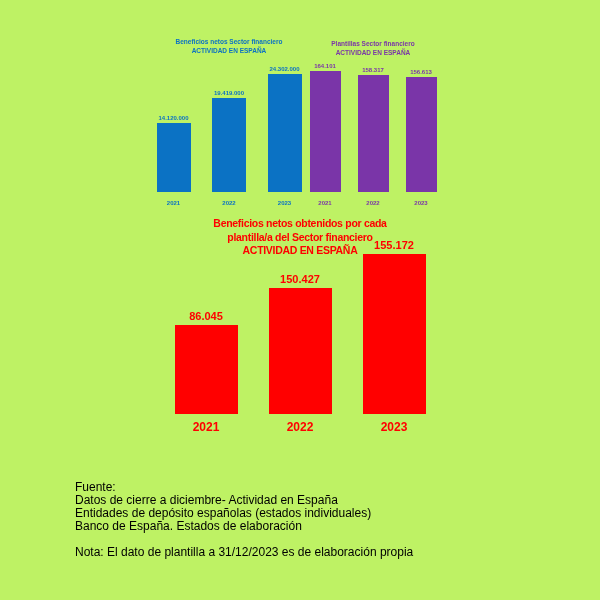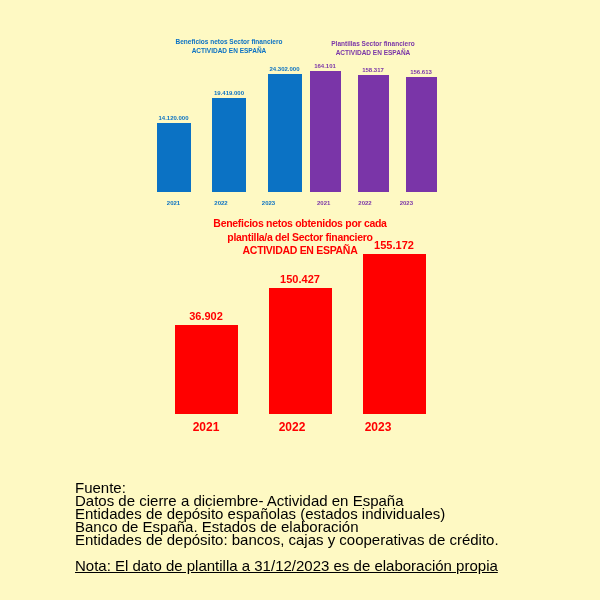--- a/index.html
+++ b/index.html
@@ -1,26 +1,26 @@
 <!DOCTYPE html>
 <html><head>
 <meta charset="utf-8">
 <style>
   html,body{margin:0;padding:0;background:#ffffff;}
   .canvas{
-    position:relative;width:600px;height:600px;background:#fef9c3;
+    position:relative;width:600px;height:600px;background:#bef264;
     font-family:"Liberation Sans",sans-serif;overflow:hidden;
   }
   .chart{position:absolute;text-align:center;}
   .chart-title{font-weight:bold;}
   .bars{position:absolute;left:0;right:0;display:flex;justify-content:space-between;align-items:flex-end;}
   .bar-group{display:flex;flex-direction:column;align-items:center;justify-content:flex-end;}
   .bar{display:block;}
   .value-label{font-weight:bold;white-space:nowrap;}
-  .years{position:absolute;left:0;right:16px;display:flex;justify-content:space-between;}
+  .years{position:absolute;left:0;right:0;display:flex;justify-content:space-between;}
   .year{font-weight:bold;}
 
   
   #chart-blue{left:150px;top:37px;width:158px;height:169px;}
   #chart-blue .chart-title{font-size:6.5px;line-height:9px;}
   #chart-blue .bars{bottom:14px;}
   #chart-blue .bar-group{width:47px;}
   #chart-blue .bar{width:34px;}
   #chart-blue .value-label{font-size:6px;margin-bottom:2px;}
   #chart-blue .years{bottom:0;}
@@ -42,23 +42,23 @@
   #chart-red .bars{bottom:22px;padding:0 14px;}
   #chart-red .bar-group{width:84px;margin-top:12px;}
   #chart-red .bar{width:63px;}
   #chart-red .value-label{font-size:11px;margin-bottom:3px;}
   #chart-red .years{bottom:2px;padding:0 14px;}
   #chart-red .year{width:84px;font-size:12px;}
 
   
   .footer{
     position:absolute;left:75px;top:481px;width:480px;
-    font-size:15px;line-height:13px;color:#000000;text-align:left;
+    font-size:12px;line-height:13px;color:#000000;text-align:left;
   }
-  .footer .nota{margin-top:13px;text-decoration:underline;}
+  .footer .nota{margin-top:13px;}
 </style>
 </head>
 <body>
 
 <div class="canvas">
 
   <div class="chart" id="chart-blue" style="color: rgb(11, 114, 196);">
     <div class="chart-title">
       <div>Beneficios netos Sector financiero</div>
       <div>ACTIVIDAD EN ESPAÑA</div>
@@ -111,21 +111,21 @@
   </div>
 
   <div class="chart" id="chart-red" style="color: rgb(255, 0, 0);">
     <div class="chart-title">
       <div>Beneficios netos obtenidos por cada</div>
       <div>plantilla/a del Sector financiero</div>
       <div>ACTIVIDAD EN ESPAÑA</div>
     </div>
     <div class="bars">
       <div class="bar-group">
-        <div class="value-label">36.902</div>
+        <div class="value-label">86.045</div>
         <div class="bar" style="height: 89px; background: rgb(255, 0, 0);"></div>
       </div>
       <div class="bar-group">
         <div class="value-label">150.427</div>
         <div class="bar" style="height: 126px; background: rgb(255, 0, 0);"></div>
       </div>
       <div class="bar-group">
         <div class="value-label">155.172</div>
         <div class="bar" style="height: 160px; background: rgb(255, 0, 0);"></div>
       </div>
@@ -135,17 +135,16 @@
       <div class="year">2022</div>
       <div class="year">2023</div>
     </div>
   </div>
 
   <div class="footer">
     <div>Fuente:</div>
     <div>Datos de cierre a diciembre- Actividad en España</div>
     <div>Entidades de depósito españolas (estados individuales)</div>
     <div>Banco de España. Estados de elaboración</div>
-    <div>Entidades de depósito: bancos, cajas y cooperativas de crédito.</div>
     <div class="nota">Nota: El dato de plantilla a 31/12/2023 es de elaboración propia</div>
   </div>
 
 </div>
 
 </body></html>

